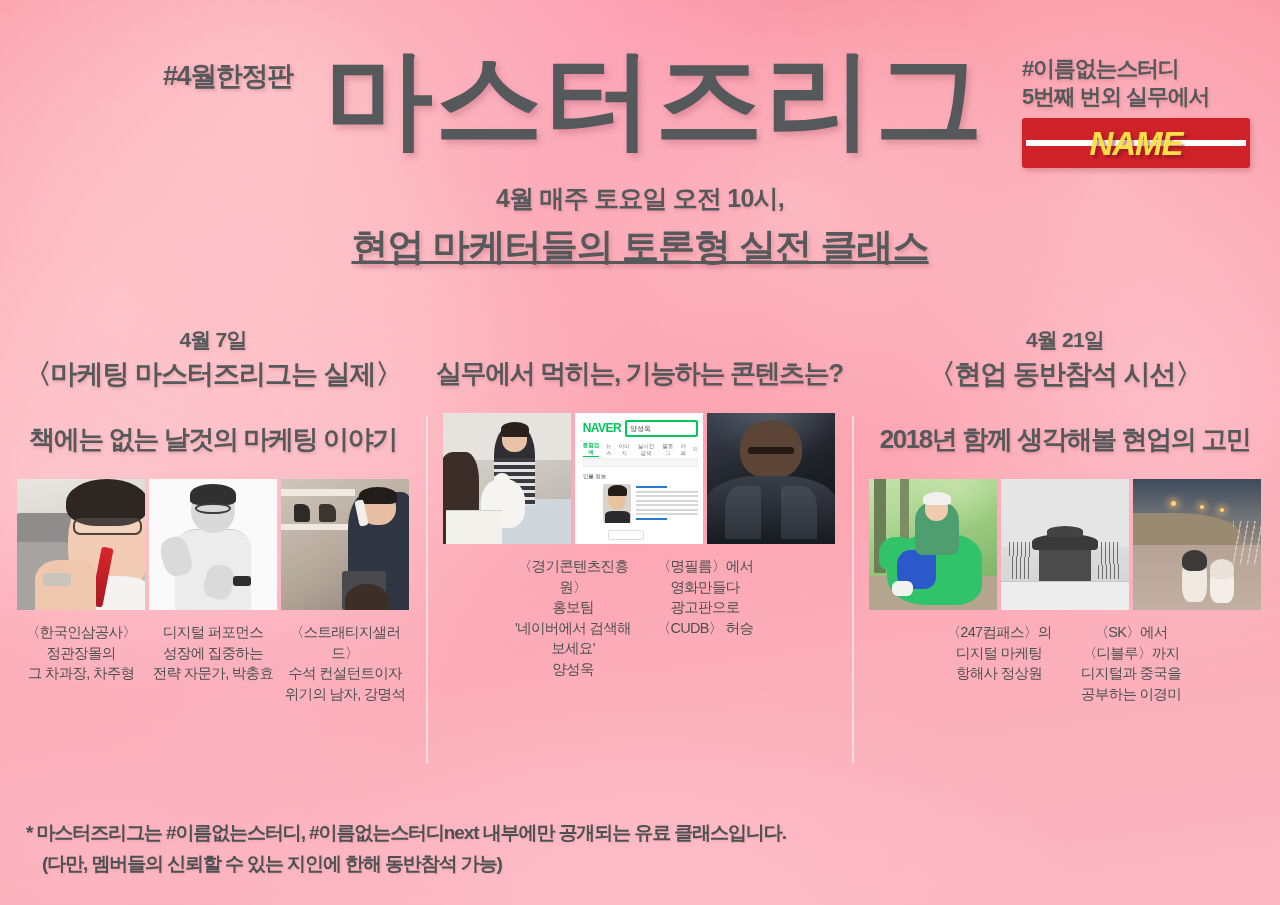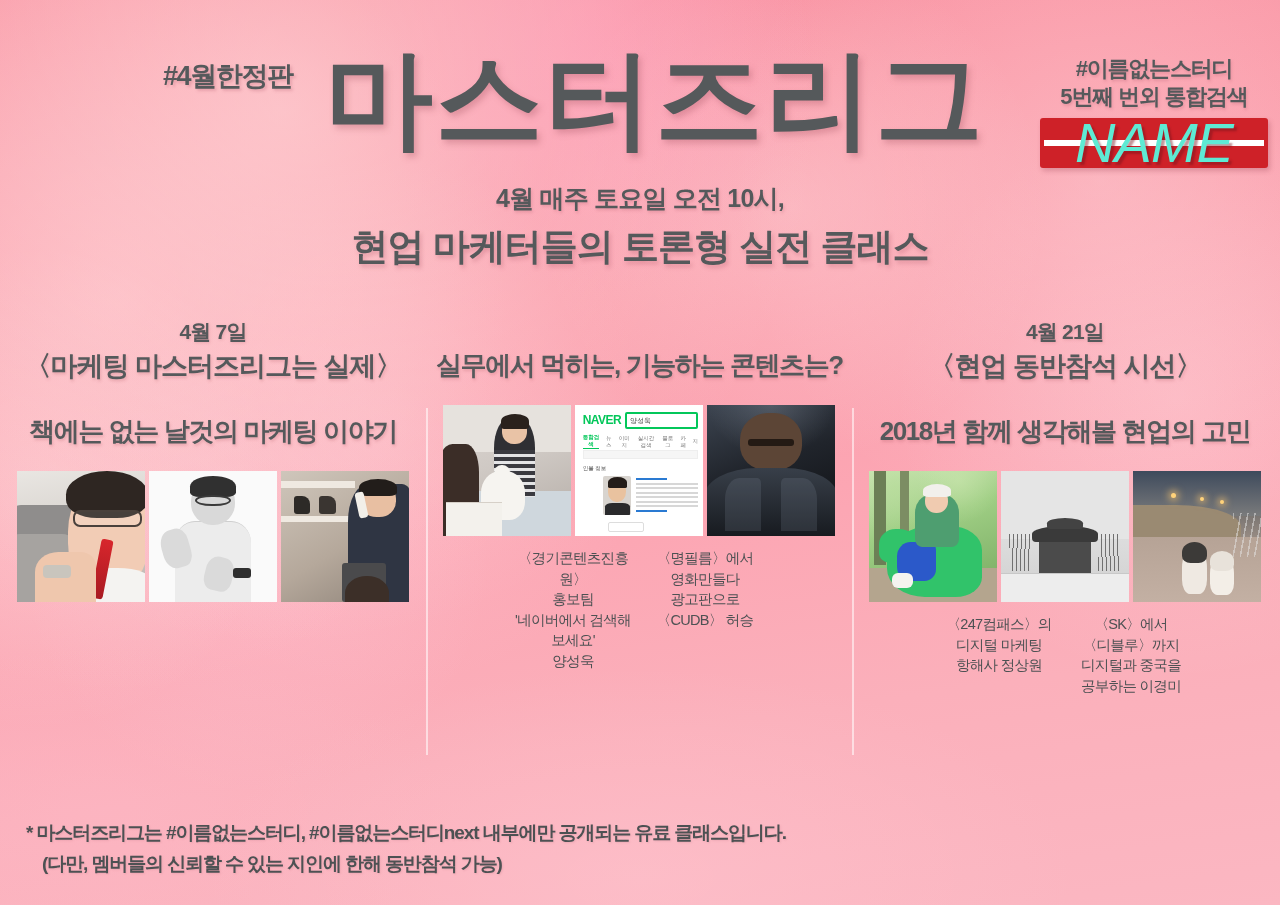--- a/index.html
+++ b/index.html
@@ -60,23 +60,23 @@
     color: #55595b;
     letter-spacing: 2px;
     line-height: 1.05;
     text-shadow: 3px 4px 6px rgba(170,85,100,0.35);
     white-space: nowrap;
   }
 
   
   .brand {
     position: absolute;
-    right: 12px; top: 55px;
+    right: 30px; top: 55px;
     width: 228px;
-    text-align: center;
+    text-align: left;
   }
   .brand-line {
     font-size: 22px;
     font-weight: bold;
     color: #55595b;
     letter-spacing: -1.2px;
     line-height: 1.28;
     text-shadow: 1px 2px 3px rgba(180,90,105,0.30);
     white-space: nowrap;
   }
@@ -96,24 +96,24 @@
     height: 6px;
     margin-top: -3px;
     background: #ffffff;
   }
   .brand-logo .logo-text {
     position: absolute;
     inset: 0;
     display: flex;
     align-items: center;
     justify-content: center;
-    font-size: 56px;
-    font-weight: normal;
+    font-size: 33px;
+    font-weight: bold;
     font-style: italic;
-    color: #5eead4;
+    color: #fde047;
     letter-spacing: -1px;
     text-shadow: 3px 3px 2px rgba(120,20,28,0.45);
     line-height: 1;
   }
 
   
   .subtitle-wrap {
     position: absolute;
     left: 0; right: 0; top: 182px;
     text-align: center;
@@ -125,34 +125,36 @@
     letter-spacing: -0.8px;
     text-shadow: 1px 2px 3px rgba(180,90,105,0.28);
   }
   .subtitle-big {
     margin-top: 7px;
     font-size: 37px;
     font-weight: bold;
     color: #55595b;
     letter-spacing: -1px;
     text-shadow: 2px 3px 4px rgba(175,85,100,0.32);
+    text-decoration: underline;
   }
 
   
   .columns {
     position: absolute;
     left: 0; top: 318px;
     width: 1280px;
     display: flex;
   }
   .col {
     width: 426px;
     padding: 0 10px;
     position: relative;
     text-align: center;
+    margin-top: 8px;
   }
   .col-divider::before {
     content: "";
     position: absolute;
     left: 0; top: 90px;
     width: 2px;
     height: 347px;
     background: rgba(255,255,255,0.55);
   }
   .col-date {
@@ -354,21 +356,21 @@
 <div class="bg-soft"></div>
 
 <div class="page">
 
   <div class="hashtag-badge">#4월한정판</div>
 
   <div class="main-title">마스터즈리그</div>
 
   <div class="brand">
     <div class="brand-line">#이름없는스터디</div>
-    <div class="brand-line">5번째 번외 통합검색</div>
+    <div class="brand-line">5번째 번외 실무에서</div>
     <div class="brand-logo">
       <div class="stripe"></div>
       <div class="logo-text">NAME</div>
     </div>
   </div>
 
   <div class="subtitle-wrap">
     <div class="subtitle-small">4월 매주 토요일 오전 10시,</div>
     <div class="subtitle-big">현업 마케터들의 토론형 실전 클래스</div>
   </div>
@@ -414,20 +416,25 @@
             <div class="person"></div>
               <div class="face"></div>
               <div class="hair"></div>
             <div class="phone"></div>
               <div class="laptop"></div>
               <div class="head2"></div>
           </div>
         </div>
       </div>
 
+      <div class="captions">
+        <div class="caption">〈한국인삼공사〉<br>정관장몰의<br>그 차과장, 차주형</div>
+        <div class="caption">디지털 퍼포먼스<br>성장에 집중하는<br>전략 자문가, 박충효</div>
+        <div class="caption">〈스트래티지샐러드〉<br>수석 컨설턴트이자<br>위기의 남자, 강명석</div>
+      </div>
     </div>
 
     <div class="col col-divider">
       <div class="col-tagline">실무에서 먹히는, 기능하는 콘텐츠는?</div>
 
       <div class="photos">
         <div class="photo">
           <div class="sc p-yoon">
             <div class="wall"></div>
               <div class="table"></div>

